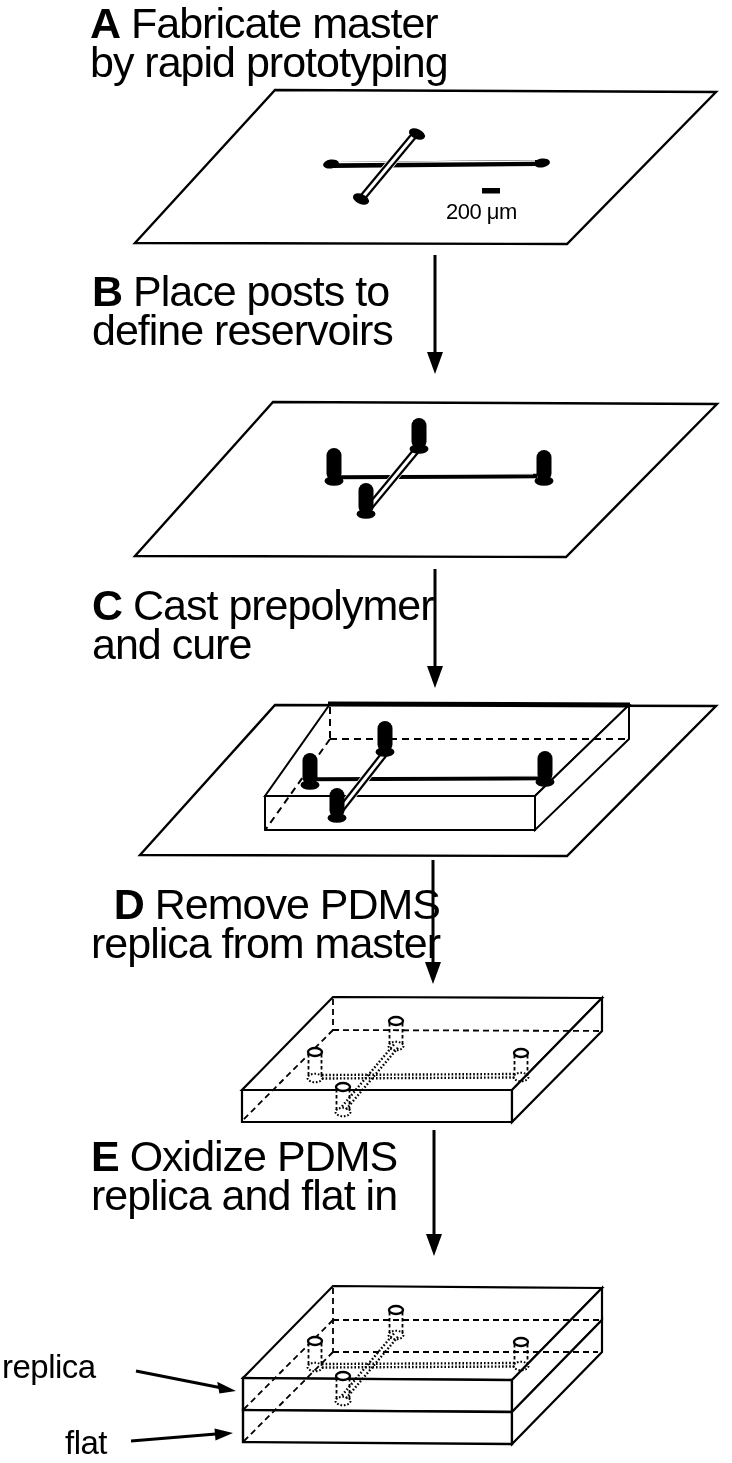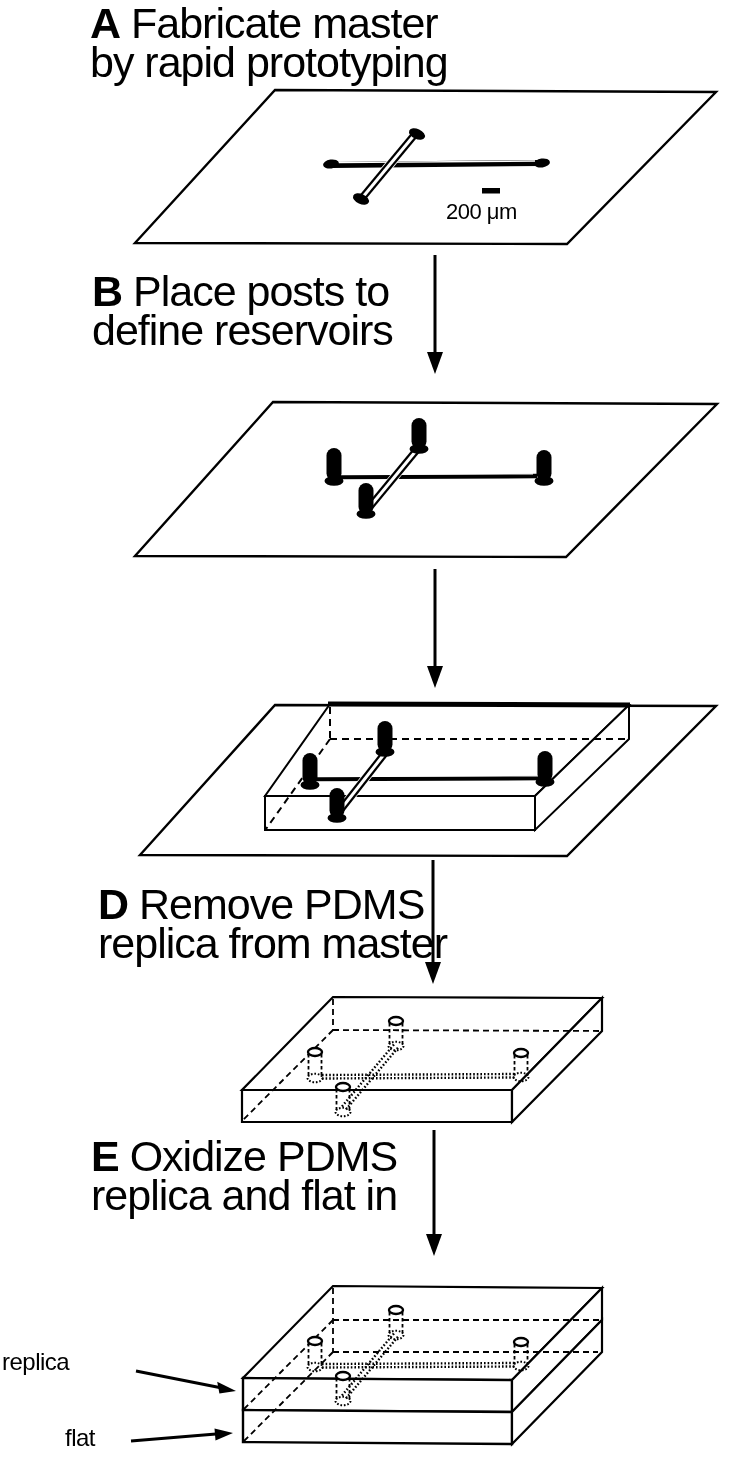--- a/index.html
+++ b/index.html
@@ -16,21 +16,21 @@
     position: absolute;
     font-size: 43px;
     line-height: 39px;
     letter-spacing: -1px;
     color: #000;
     white-space: nowrap;
   }
   .step-heading .letter { font-weight: bold; }
   .layer-label {
     position: absolute;
-    font-size: 24px;
+    font-size: 33px;
     letter-spacing: -0.5px;
     color: #000;
     white-space: nowrap;
   }
   .scale-label {
     position: absolute;
     left: 446px; top: 199px;
     font-size: 22px;
     letter-spacing: -0.5px;
     color: #000;
@@ -241,22 +241,26 @@
   <div class="step-heading" style="left:90px; top:4px;">
     <div><span class="letter">A</span> <span>Fabricate master</span></div>
     <div>by rapid prototyping</div>
   </div>
 
   <div class="step-heading" style="left:92px; top:272px;">
     <div><span class="letter">B</span> <span>Place posts to</span></div>
     <div>define reservoirs</div>
   </div>
 
-
-  <div class="step-heading" style="left:98px; top:885px;">
+  <div class="step-heading" style="left:92px; top:586px;">
+    <div><span class="letter">C</span> <span>Cast prepolymer</span></div>
+    <div>and cure</div>
+  </div>
+
+  <div class="step-heading" style="left:91px; top:885px;text-align:right;">
     <div><span class="letter">D</span> <span>Remove PDMS</span></div>
     <div>replica from master</div>
   </div>
 
   <div class="step-heading" style="left:91px; top:1137px;">
     <div><span class="letter">E</span> <span>Oxidize PDMS</span></div>
     <div>replica and flat in</div>
   </div>
 
   <div class="scale-label">200 μm</div>

